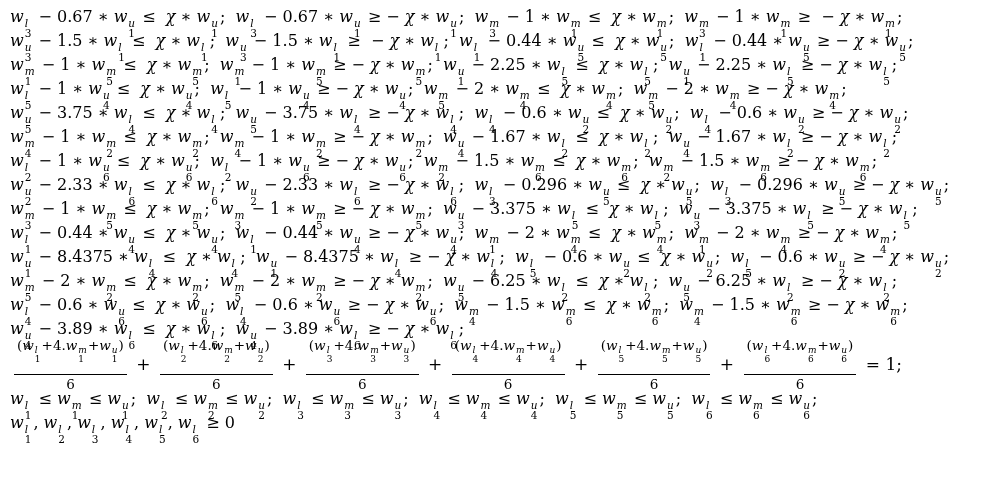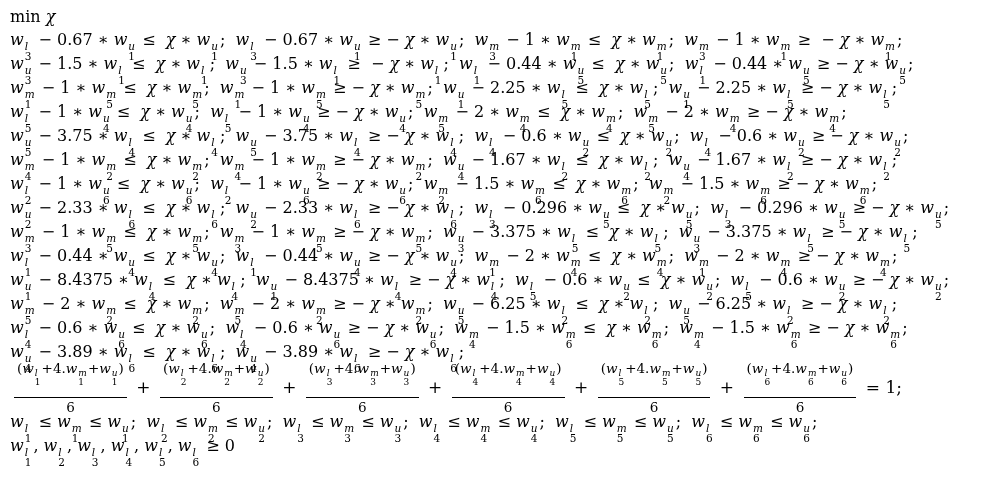--- a/index.html
+++ b/index.html
@@ -76,21 +76,20 @@
     line-height: 1.2;
     padding-top: 1px;
   }
   .fop  { font-size: 17px; }
   .frhs { font-size: 17px; white-space: pre; }
 </style>
 </head>
 <body>
 
 <div class="page">
-  <div class="objective">min <span class="chi">χ</span></div>
   <div id="constraint-lines">
       <div class="mline"><span class="wv"><span class="wl">w</span><span class="ss"><span class="sp">l</span><span class="sb">3</span></span></span> − 0.67 ∗ <span class="wv"><span class="wl">w</span><span class="ss"><span class="sp">u</span><span class="sb">1</span></span></span> ≤  <span class="chi">χ</span> ∗ <span class="wv"><span class="wl">w</span><span class="ss"><span class="sp">u</span><span class="sb">1</span></span></span>;  <span class="wv"><span class="wl">w</span><span class="ss"><span class="sp">l</span><span class="sb">3</span></span></span> − 0.67 ∗ <span class="wv"><span class="wl">w</span><span class="ss"><span class="sp">u</span><span class="sb">1</span></span></span> ≥ − <span class="chi">χ</span> ∗ <span class="wv"><span class="wl">w</span><span class="ss"><span class="sp">u</span><span class="sb">1</span></span></span>;  <span class="wv"><span class="wl">w</span><span class="ss"><span class="sp">m</span><span class="sb">3</span></span></span> − 1 ∗ <span class="wv"><span class="wl">w</span><span class="ss"><span class="sp">m</span><span class="sb">1</span></span></span> ≤  <span class="chi">χ</span> ∗ <span class="wv"><span class="wl">w</span><span class="ss"><span class="sp">m</span><span class="sb">1</span></span></span>;  <span class="wv"><span class="wl">w</span><span class="ss"><span class="sp">m</span><span class="sb">3</span></span></span> − 1 ∗ <span class="wv"><span class="wl">w</span><span class="ss"><span class="sp">m</span><span class="sb">1</span></span></span> ≥  − <span class="chi">χ</span> ∗ <span class="wv"><span class="wl">w</span><span class="ss"><span class="sp">m</span><span class="sb">1</span></span></span>;</div>
       <div class="mline"><span class="wv"><span class="wl">w</span><span class="ss"><span class="sp">u</span><span class="sb">3</span></span></span> − 1.5 ∗ <span class="wv"><span class="wl">w</span><span class="ss"><span class="sp">l</span><span class="sb">1</span></span></span> ≤  <span class="chi">χ</span> ∗ <span class="wv"><span class="wl">w</span><span class="ss"><span class="sp">l</span><span class="sb">1</span></span></span>;  <span class="wv"><span class="wl">w</span><span class="ss"><span class="sp">u</span><span class="sb">3</span></span></span> − 1.5 ∗ <span class="wv"><span class="wl">w</span><span class="ss"><span class="sp">l</span><span class="sb">1</span></span></span> ≥  − <span class="chi">χ</span> ∗ <span class="wv"><span class="wl">w</span><span class="ss"><span class="sp">l</span><span class="sb">1</span></span></span>;  <span class="wv"><span class="wl">w</span><span class="ss"><span class="sp">l</span><span class="sb">1</span></span></span> − 0.44 ∗ <span class="wv"><span class="wl">w</span><span class="ss"><span class="sp">u</span><span class="sb">5</span></span></span> ≤  <span class="chi">χ</span> ∗ <span class="wv"><span class="wl">w</span><span class="ss"><span class="sp">u</span><span class="sb">5</span></span></span>;  <span class="wv"><span class="wl">w</span><span class="ss"><span class="sp">l</span><span class="sb">1</span></span></span> − 0.44 ∗ <span class="wv"><span class="wl">w</span><span class="ss"><span class="sp">u</span><span class="sb">5</span></span></span> ≥ − <span class="chi">χ</span> ∗ <span class="wv"><span class="wl">w</span><span class="ss"><span class="sp">u</span><span class="sb">5</span></span></span>;</div>
       <div class="mline"><span class="wv"><span class="wl">w</span><span class="ss"><span class="sp">m</span><span class="sb">1</span></span></span> − 1 ∗ <span class="wv"><span class="wl">w</span><span class="ss"><span class="sp">m</span><span class="sb">5</span></span></span> ≤  <span class="chi">χ</span> ∗ <span class="wv"><span class="wl">w</span><span class="ss"><span class="sp">m</span><span class="sb">5</span></span></span>;  <span class="wv"><span class="wl">w</span><span class="ss"><span class="sp">m</span><span class="sb">1</span></span></span> − 1 ∗ <span class="wv"><span class="wl">w</span><span class="ss"><span class="sp">m</span><span class="sb">5</span></span></span> ≥ − <span class="chi">χ</span> ∗ <span class="wv"><span class="wl">w</span><span class="ss"><span class="sp">m</span><span class="sb">5</span></span></span>;  <span class="wv"><span class="wl">w</span><span class="ss"><span class="sp">u</span><span class="sb">1</span></span></span> − 2.25 ∗ <span class="wv"><span class="wl">w</span><span class="ss"><span class="sp">l</span><span class="sb">5</span></span></span> ≤  <span class="chi">χ</span> ∗ <span class="wv"><span class="wl">w</span><span class="ss"><span class="sp">l</span><span class="sb">5</span></span></span>;  <span class="wv"><span class="wl">w</span><span class="ss"><span class="sp">u</span><span class="sb">1</span></span></span> − 2.25 ∗ <span class="wv"><span class="wl">w</span><span class="ss"><span class="sp">l</span><span class="sb">5</span></span></span> ≥ − <span class="chi">χ</span> ∗ <span class="wv"><span class="wl">w</span><span class="ss"><span class="sp">l</span><span class="sb">5</span></span></span>;</div>
       <div class="mline"><span class="wv"><span class="wl">w</span><span class="ss"><span class="sp">l</span><span class="sb">5</span></span></span> − 1 ∗ <span class="wv"><span class="wl">w</span><span class="ss"><span class="sp">u</span><span class="sb">4</span></span></span> ≤  <span class="chi">χ</span> ∗ <span class="wv"><span class="wl">w</span><span class="ss"><span class="sp">u</span><span class="sb">4</span></span></span>;  <span class="wv"><span class="wl">w</span><span class="ss"><span class="sp">l</span><span class="sb">5</span></span></span> − 1 ∗ <span class="wv"><span class="wl">w</span><span class="ss"><span class="sp">u</span><span class="sb">4</span></span></span> ≥ − <span class="chi">χ</span> ∗ <span class="wv"><span class="wl">w</span><span class="ss"><span class="sp">u</span><span class="sb">4</span></span></span>;  <span class="wv"><span class="wl">w</span><span class="ss"><span class="sp">m</span><span class="sb">5</span></span></span> − 2 ∗ <span class="wv"><span class="wl">w</span><span class="ss"><span class="sp">m</span><span class="sb">4</span></span></span> ≤  <span class="chi">χ</span> ∗ <span class="wv"><span class="wl">w</span><span class="ss"><span class="sp">m</span><span class="sb">4</span></span></span>;  <span class="wv"><span class="wl">w</span><span class="ss"><span class="sp">m</span><span class="sb">5</span></span></span> − 2 ∗ <span class="wv"><span class="wl">w</span><span class="ss"><span class="sp">m</span><span class="sb">4</span></span></span> ≥ − <span class="chi">χ</span> ∗ <span class="wv"><span class="wl">w</span><span class="ss"><span class="sp">m</span><span class="sb">4</span></span></span>;</div>
       <div class="mline"><span class="wv"><span class="wl">w</span><span class="ss"><span class="sp">u</span><span class="sb">5</span></span></span> − 3.75 ∗ <span class="wv"><span class="wl">w</span><span class="ss"><span class="sp">l</span><span class="sb">4</span></span></span> ≤  <span class="chi">χ</span> ∗ <span class="wv"><span class="wl">w</span><span class="ss"><span class="sp">l</span><span class="sb">4</span></span></span>;  <span class="wv"><span class="wl">w</span><span class="ss"><span class="sp">u</span><span class="sb">5</span></span></span> − 3.75 ∗ <span class="wv"><span class="wl">w</span><span class="ss"><span class="sp">l</span><span class="sb">4</span></span></span> ≥ − <span class="chi">χ</span> ∗ <span class="wv"><span class="wl">w</span><span class="ss"><span class="sp">l</span><span class="sb">4</span></span></span>;  <span class="wv"><span class="wl">w</span><span class="ss"><span class="sp">l</span><span class="sb">4</span></span></span> − 0.6 ∗ <span class="wv"><span class="wl">w</span><span class="ss"><span class="sp">u</span><span class="sb">2</span></span></span> ≤  <span class="chi">χ</span> ∗ <span class="wv"><span class="wl">w</span><span class="ss"><span class="sp">u</span><span class="sb">2</span></span></span>;  <span class="wv"><span class="wl">w</span><span class="ss"><span class="sp">l</span><span class="sb">4</span></span></span> − 0.6 ∗ <span class="wv"><span class="wl">w</span><span class="ss"><span class="sp">u</span><span class="sb">2</span></span></span> ≥ − <span class="chi">χ</span> ∗ <span class="wv"><span class="wl">w</span><span class="ss"><span class="sp">u</span><span class="sb">2</span></span></span>;</div>
       <div class="mline"><span class="wv"><span class="wl">w</span><span class="ss"><span class="sp">m</span><span class="sb">4</span></span></span> − 1 ∗ <span class="wv"><span class="wl">w</span><span class="ss"><span class="sp">m</span><span class="sb">2</span></span></span> ≤  <span class="chi">χ</span> ∗ <span class="wv"><span class="wl">w</span><span class="ss"><span class="sp">m</span><span class="sb">2</span></span></span>;  <span class="wv"><span class="wl">w</span><span class="ss"><span class="sp">m</span><span class="sb">4</span></span></span> − 1 ∗ <span class="wv"><span class="wl">w</span><span class="ss"><span class="sp">m</span><span class="sb">2</span></span></span> ≥ − <span class="chi">χ</span> ∗ <span class="wv"><span class="wl">w</span><span class="ss"><span class="sp">m</span><span class="sb">2</span></span></span>;  <span class="wv"><span class="wl">w</span><span class="ss"><span class="sp">u</span><span class="sb">4</span></span></span> − 1.67 ∗ <span class="wv"><span class="wl">w</span><span class="ss"><span class="sp">l</span><span class="sb">2</span></span></span> ≤  <span class="chi">χ</span> ∗ <span class="wv"><span class="wl">w</span><span class="ss"><span class="sp">l</span><span class="sb">2</span></span></span>;  <span class="wv"><span class="wl">w</span><span class="ss"><span class="sp">u</span><span class="sb">4</span></span></span> − 1.67 ∗ <span class="wv"><span class="wl">w</span><span class="ss"><span class="sp">l</span><span class="sb">2</span></span></span> ≥ − <span class="chi">χ</span> ∗ <span class="wv"><span class="wl">w</span><span class="ss"><span class="sp">l</span><span class="sb">2</span></span></span>;</div>
       <div class="mline"><span class="wv"><span class="wl">w</span><span class="ss"><span class="sp">l</span><span class="sb">2</span></span></span> − 1 ∗ <span class="wv"><span class="wl">w</span><span class="ss"><span class="sp">u</span><span class="sb">6</span></span></span> ≤  <span class="chi">χ</span> ∗ <span class="wv"><span class="wl">w</span><span class="ss"><span class="sp">u</span><span class="sb">6</span></span></span>;  <span class="wv"><span class="wl">w</span><span class="ss"><span class="sp">l</span><span class="sb">2</span></span></span> − 1 ∗ <span class="wv"><span class="wl">w</span><span class="ss"><span class="sp">u</span><span class="sb">6</span></span></span> ≥ − <span class="chi">χ</span> ∗ <span class="wv"><span class="wl">w</span><span class="ss"><span class="sp">u</span><span class="sb">6</span></span></span>;  <span class="wv"><span class="wl">w</span><span class="ss"><span class="sp">m</span><span class="sb">2</span></span></span> − 1.5 ∗ <span class="wv"><span class="wl">w</span><span class="ss"><span class="sp">m</span><span class="sb">6</span></span></span> ≤  <span class="chi">χ</span> ∗ <span class="wv"><span class="wl">w</span><span class="ss"><span class="sp">m</span><span class="sb">6</span></span></span>;  <span class="wv"><span class="wl">w</span><span class="ss"><span class="sp">m</span><span class="sb">2</span></span></span> − 1.5 ∗ <span class="wv"><span class="wl">w</span><span class="ss"><span class="sp">m</span><span class="sb">6</span></span></span> ≥ − <span class="chi">χ</span> ∗ <span class="wv"><span class="wl">w</span><span class="ss"><span class="sp">m</span><span class="sb">6</span></span></span>;</div>
       <div class="mline"><span class="wv"><span class="wl">w</span><span class="ss"><span class="sp">u</span><span class="sb">2</span></span></span> − 2.33 ∗ <span class="wv"><span class="wl">w</span><span class="ss"><span class="sp">l</span><span class="sb">6</span></span></span> ≤  <span class="chi">χ</span> ∗ <span class="wv"><span class="wl">w</span><span class="ss"><span class="sp">l</span><span class="sb">6</span></span></span>;  <span class="wv"><span class="wl">w</span><span class="ss"><span class="sp">u</span><span class="sb">2</span></span></span> − 2.33 ∗ <span class="wv"><span class="wl">w</span><span class="ss"><span class="sp">l</span><span class="sb">6</span></span></span> ≥ − <span class="chi">χ</span> ∗ <span class="wv"><span class="wl">w</span><span class="ss"><span class="sp">l</span><span class="sb">6</span></span></span>;  <span class="wv"><span class="wl">w</span><span class="ss"><span class="sp">l</span><span class="sb">3</span></span></span> − 0.296 ∗ <span class="wv"><span class="wl">w</span><span class="ss"><span class="sp">u</span><span class="sb">5</span></span></span> ≤  <span class="chi">χ</span> ∗ <span class="wv"><span class="wl">w</span><span class="ss"><span class="sp">u</span><span class="sb">5</span></span></span>;  <span class="wv"><span class="wl">w</span><span class="ss"><span class="sp">l</span><span class="sb">3</span></span></span> − 0.296 ∗ <span class="wv"><span class="wl">w</span><span class="ss"><span class="sp">u</span><span class="sb">5</span></span></span> ≥ − <span class="chi">χ</span> ∗ <span class="wv"><span class="wl">w</span><span class="ss"><span class="sp">u</span><span class="sb">5</span></span></span>;</div>
       <div class="mline"><span class="wv"><span class="wl">w</span><span class="ss"><span class="sp">m</span><span class="sb">3</span></span></span> − 1 ∗ <span class="wv"><span class="wl">w</span><span class="ss"><span class="sp">m</span><span class="sb">5</span></span></span> ≤  <span class="chi">χ</span> ∗ <span class="wv"><span class="wl">w</span><span class="ss"><span class="sp">m</span><span class="sb">5</span></span></span>;  <span class="wv"><span class="wl">w</span><span class="ss"><span class="sp">m</span><span class="sb">3</span></span></span> − 1 ∗ <span class="wv"><span class="wl">w</span><span class="ss"><span class="sp">m</span><span class="sb">5</span></span></span> ≥ − <span class="chi">χ</span> ∗ <span class="wv"><span class="wl">w</span><span class="ss"><span class="sp">m</span><span class="sb">5</span></span></span>;  <span class="wv"><span class="wl">w</span><span class="ss"><span class="sp">u</span><span class="sb">3</span></span></span> − 3.375 ∗ <span class="wv"><span class="wl">w</span><span class="ss"><span class="sp">l</span><span class="sb">5</span></span></span> ≤  <span class="chi">χ</span> ∗ <span class="wv"><span class="wl">w</span><span class="ss"><span class="sp">l</span><span class="sb">5</span></span></span>;  <span class="wv"><span class="wl">w</span><span class="ss"><span class="sp">u</span><span class="sb">3</span></span></span> − 3.375 ∗ <span class="wv"><span class="wl">w</span><span class="ss"><span class="sp">l</span><span class="sb">5</span></span></span> ≥ − <span class="chi">χ</span> ∗ <span class="wv"><span class="wl">w</span><span class="ss"><span class="sp">l</span><span class="sb">5</span></span></span>;</div>

